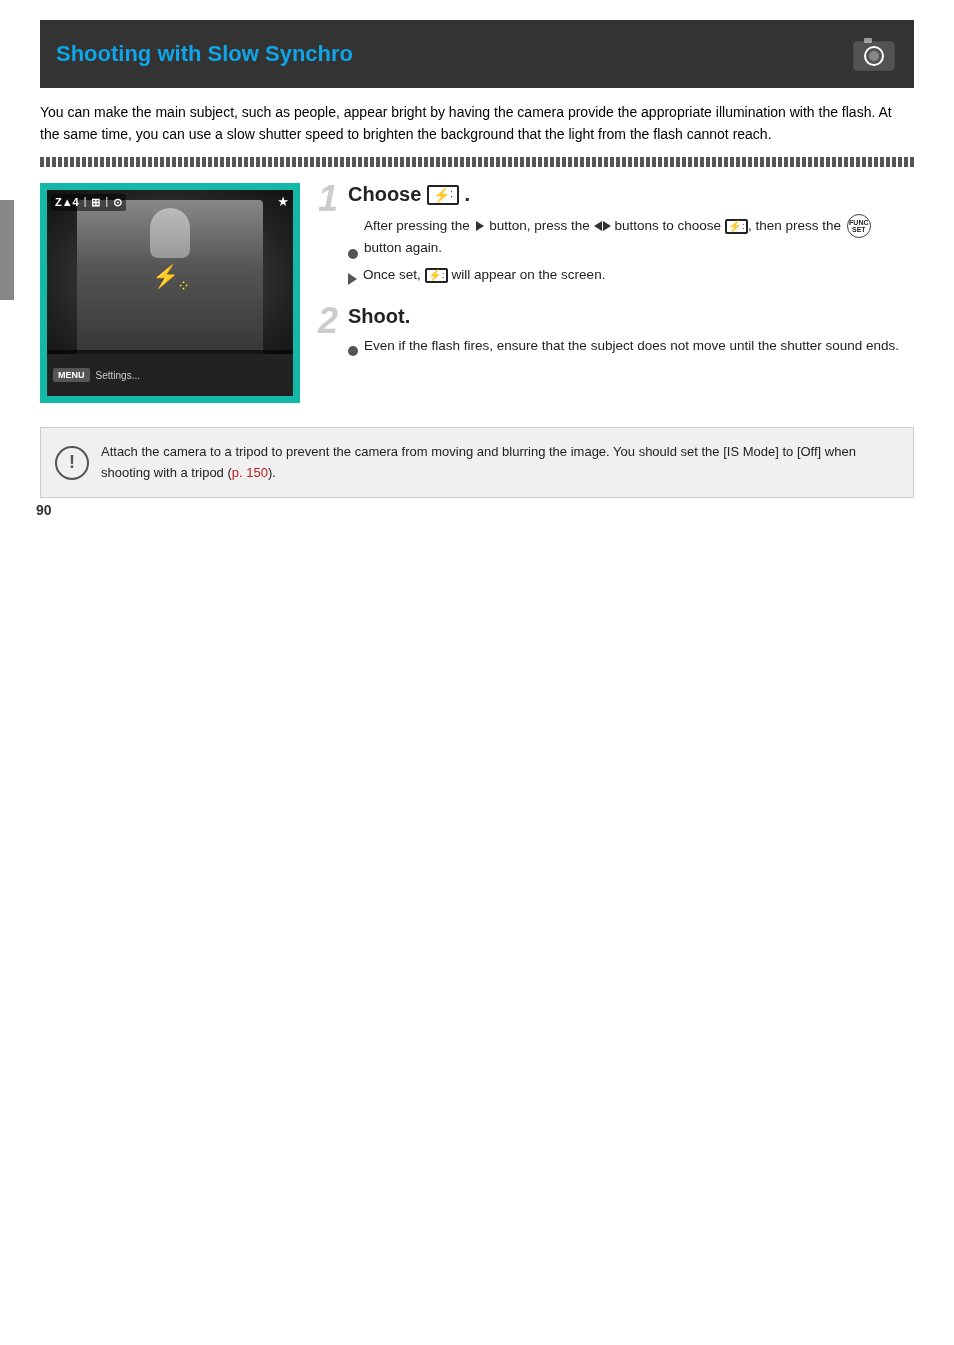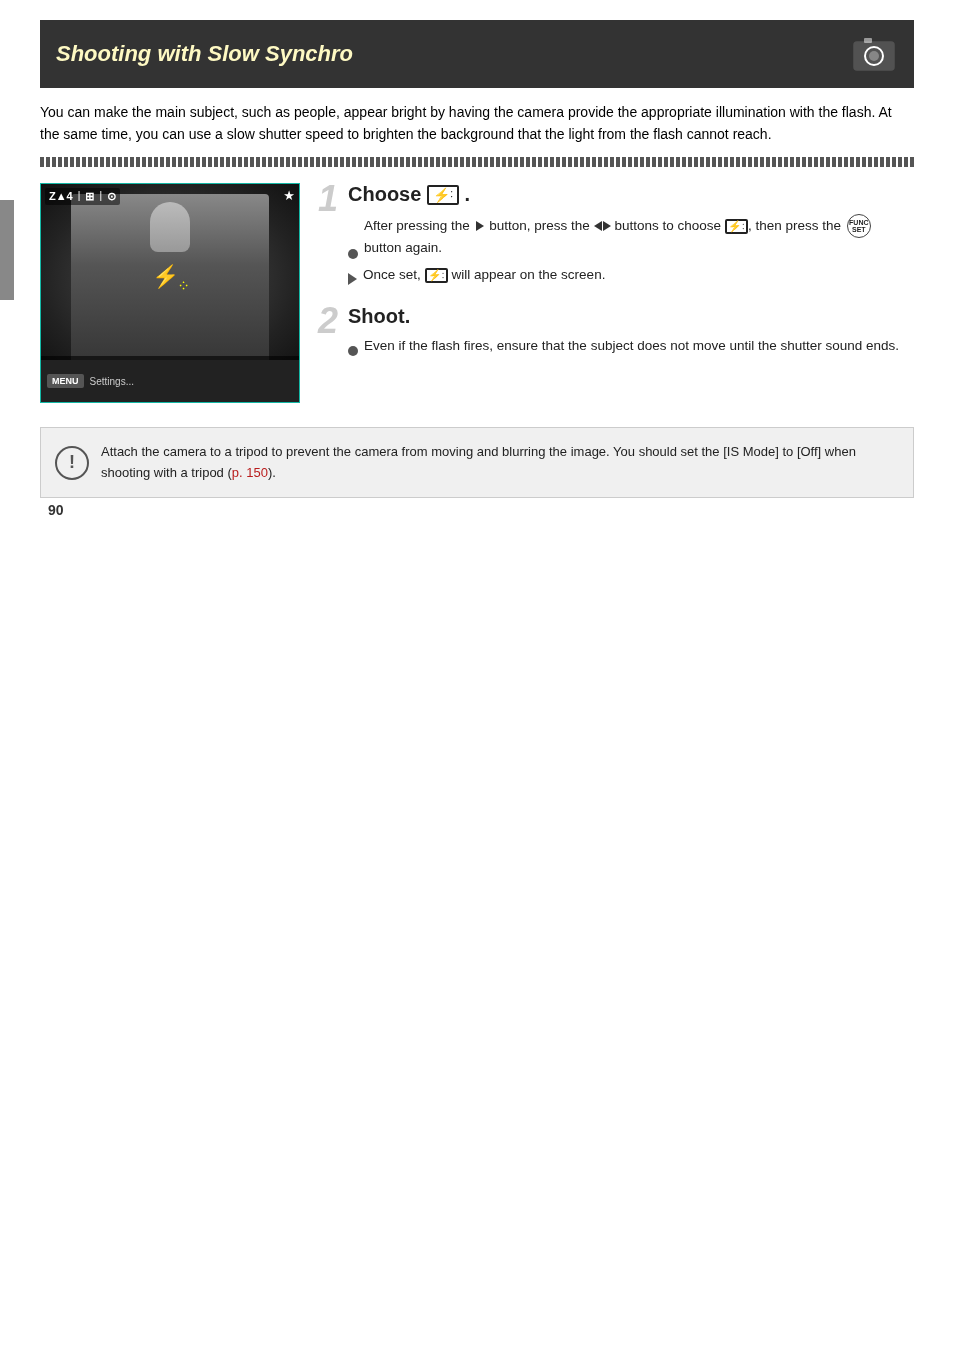--- a/index.html
+++ b/index.html
@@ -24,22 +24,21 @@
       color: #fff;
       padding: 10px 16px;
       margin-bottom: 14px;
       display: flex;
       align-items: center;
       justify-content: space-between;
     }
     .page-header h1 {
       font-size: 22px;
       font-weight: bold;
-      color: #fef9c3;
-      font-style: italic;
+      color: #0ea5e9;
     }
     .header-icon {
       width: 48px;
       height: 48px;
     }
 
     
     .intro-text {
       font-size: 14px;
       line-height: 1.55;
@@ -65,21 +64,21 @@
       display: flex;
       gap: 20px;
       margin-bottom: 24px;
     }
 
     
     .camera-image-box {
       width: 260px;
       min-width: 260px;
       background: #a21caf;
-      border: 1px solid #14b8a6;
+      border: 7px solid #14b8a6;
       position: relative;
       height: 220px;
       overflow: hidden;
     }
 
     .camera-display {
       width: 100%;
       height: 100%;
       position: relative;
       background: linear-gradient(135deg, #1a1a1a 0%, #2a2a2a 100%);
@@ -317,21 +316,21 @@
 
     .link-text {
       color: #b91c1c;
       text-decoration: none;
     }
 
     
     .page-number {
       position: absolute;
       bottom: 20px;
-      left: 48px;
+      left: 36px;
       font-size: 14px;
       font-weight: bold;
       color: #333;
     }
 
     
     .left-accent {
       position: absolute;
       left: 0;
       top: 200px;

